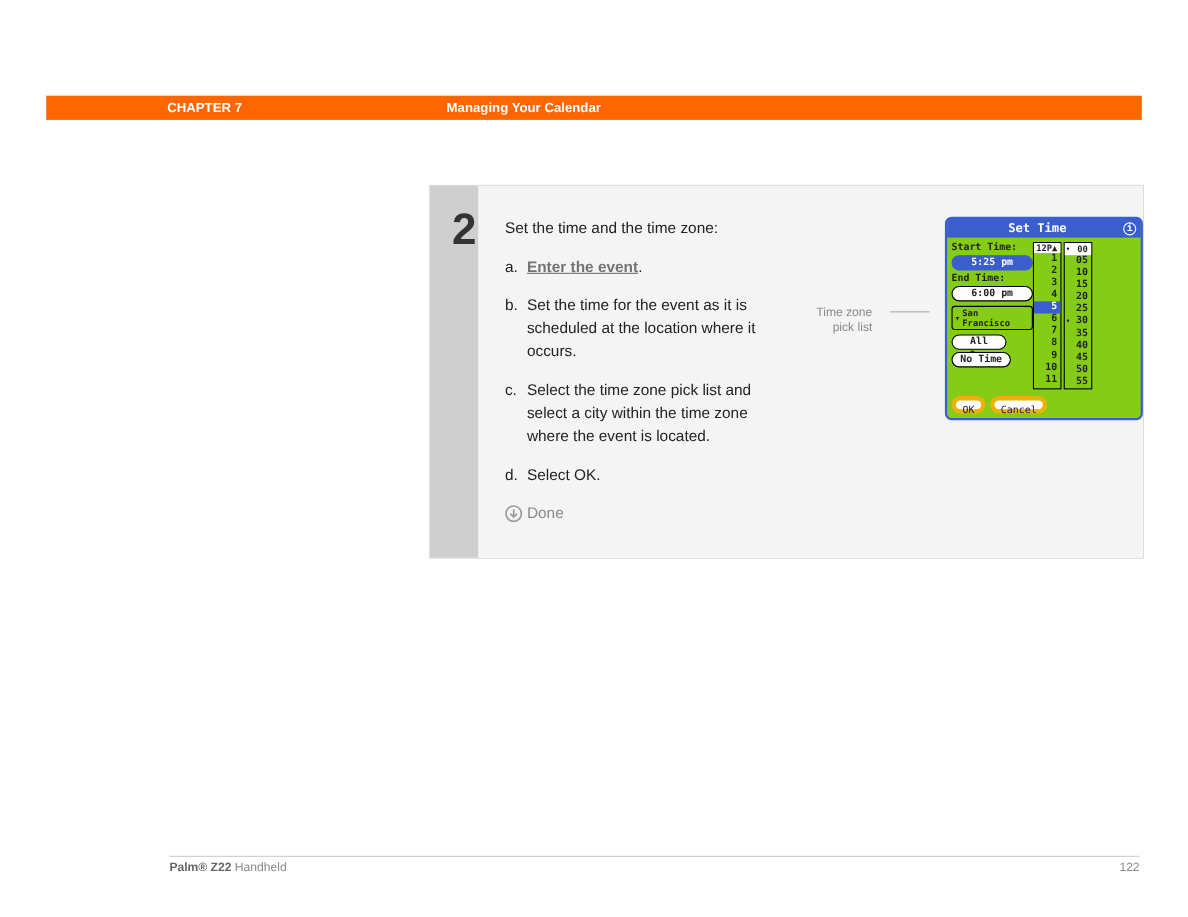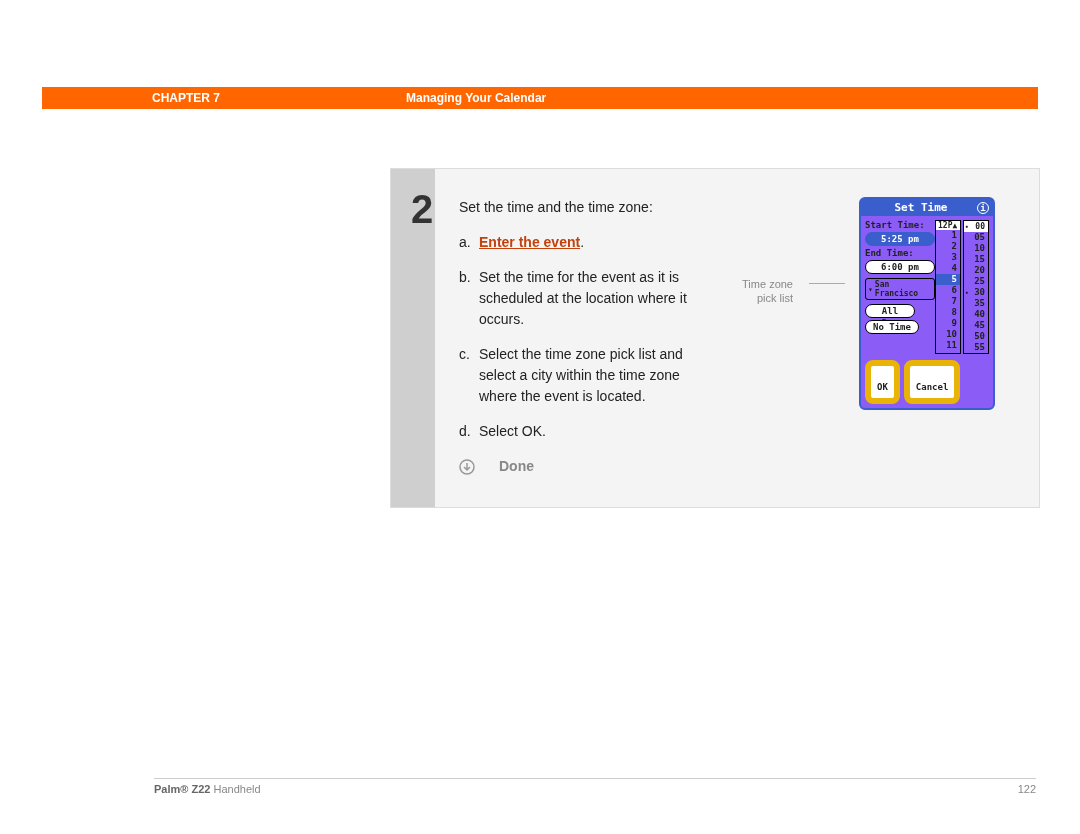--- a/index.html
+++ b/index.html
@@ -48,31 +48,31 @@
     font-size: 14px;
     color: #222;
     display: flex;
     gap: 14px;
   }
   .text-col { width: 250px; line-height: 1.5; }
   .intro { margin-bottom: 14px; }
   .ol-row { display: flex; margin-bottom: 14px; }
   .ol-marker { width: 20px; flex-shrink: 0; }
   .ol-body { flex: 1; }
-  .link { font-weight: bold; text-decoration: underline; color: #c2410c; }
-  .done-row { display: flex; align-items: center; gap: 24px; color: #888; font-weight: bold; margin-top: 10px; }
+  .link { font-weight: bold; text-decoration: underline; color: #737373; }
+  .done-row { display: flex; align-items: center; gap: 4px; color: #888; font-weight: normal; margin-top: 10px; }
   .done-icon { width: 16px; height: 16px; }
   .annot-col { width: 70px; font-size: 11px; color: #888; padding-top: 80px; line-height: 1.3; text-align: right; }
   .annot-line { width: 36px; height: 1px; background: #aaa; margin-top: 86px; margin-left: 2px; }
   .shot-col { width: 160px; padding-top: 0; }
   .palm-frame {
-    width: 136px;
+    width: 180px;
     border: 2px solid #3a5fcd;
     border-radius: 6px;
-    background: #8b5cf6;
+    background: #84cc16;
     font-family: "Lucida Console", Monaco, monospace;
   }
   .palm-title {
     background: #3a5fcd;
     color: #fff;
     font-size: 11px;
     font-weight: bold;
     display: flex;
     align-items: center;
     padding: 2px 4px;
@@ -115,23 +115,23 @@
     font-size: 9px;
     font-weight: bold;
     width: 26px;
   }
   .palm-numcol .hdr { background: #fff; text-align: left; padding: 0 2px; border-bottom: 0; font-size: 8px; }
   .palm-numcol .cell { text-align: right; padding: 0 3px; height: 11px; line-height: 11px; }
   .palm-numcol .cell.sel { background: #3a5fcd; color: #fff; }
   .palm-numcol .cell.dot::before { content: "•"; float: left; font-size: 6px; margin-left: -2px; }
   .palm-actions { display: flex; gap: 4px; padding: 2px 4px 4px 4px; }
   .palm-btn {
-    border: 6px solid #eab308; border-radius: 8px;
-    font-size: 9px; font-weight: bold;
-    padding: 16px 6px; height: 13px; line-height: 11px;
+    border: 4px solid #eab308; border-radius: 8px;
+    font-size: 9px; font-weight: normal;
+    padding: 4px 6px; height: 13px; line-height: 11px;
     background: #fff;
   }
   .footer {
     position: absolute;
     top: 778px;
     left: 154px;
     right: 44px;
     border-top: 1px solid #ccc;
     padding-top: 4px;
     display: flex;

